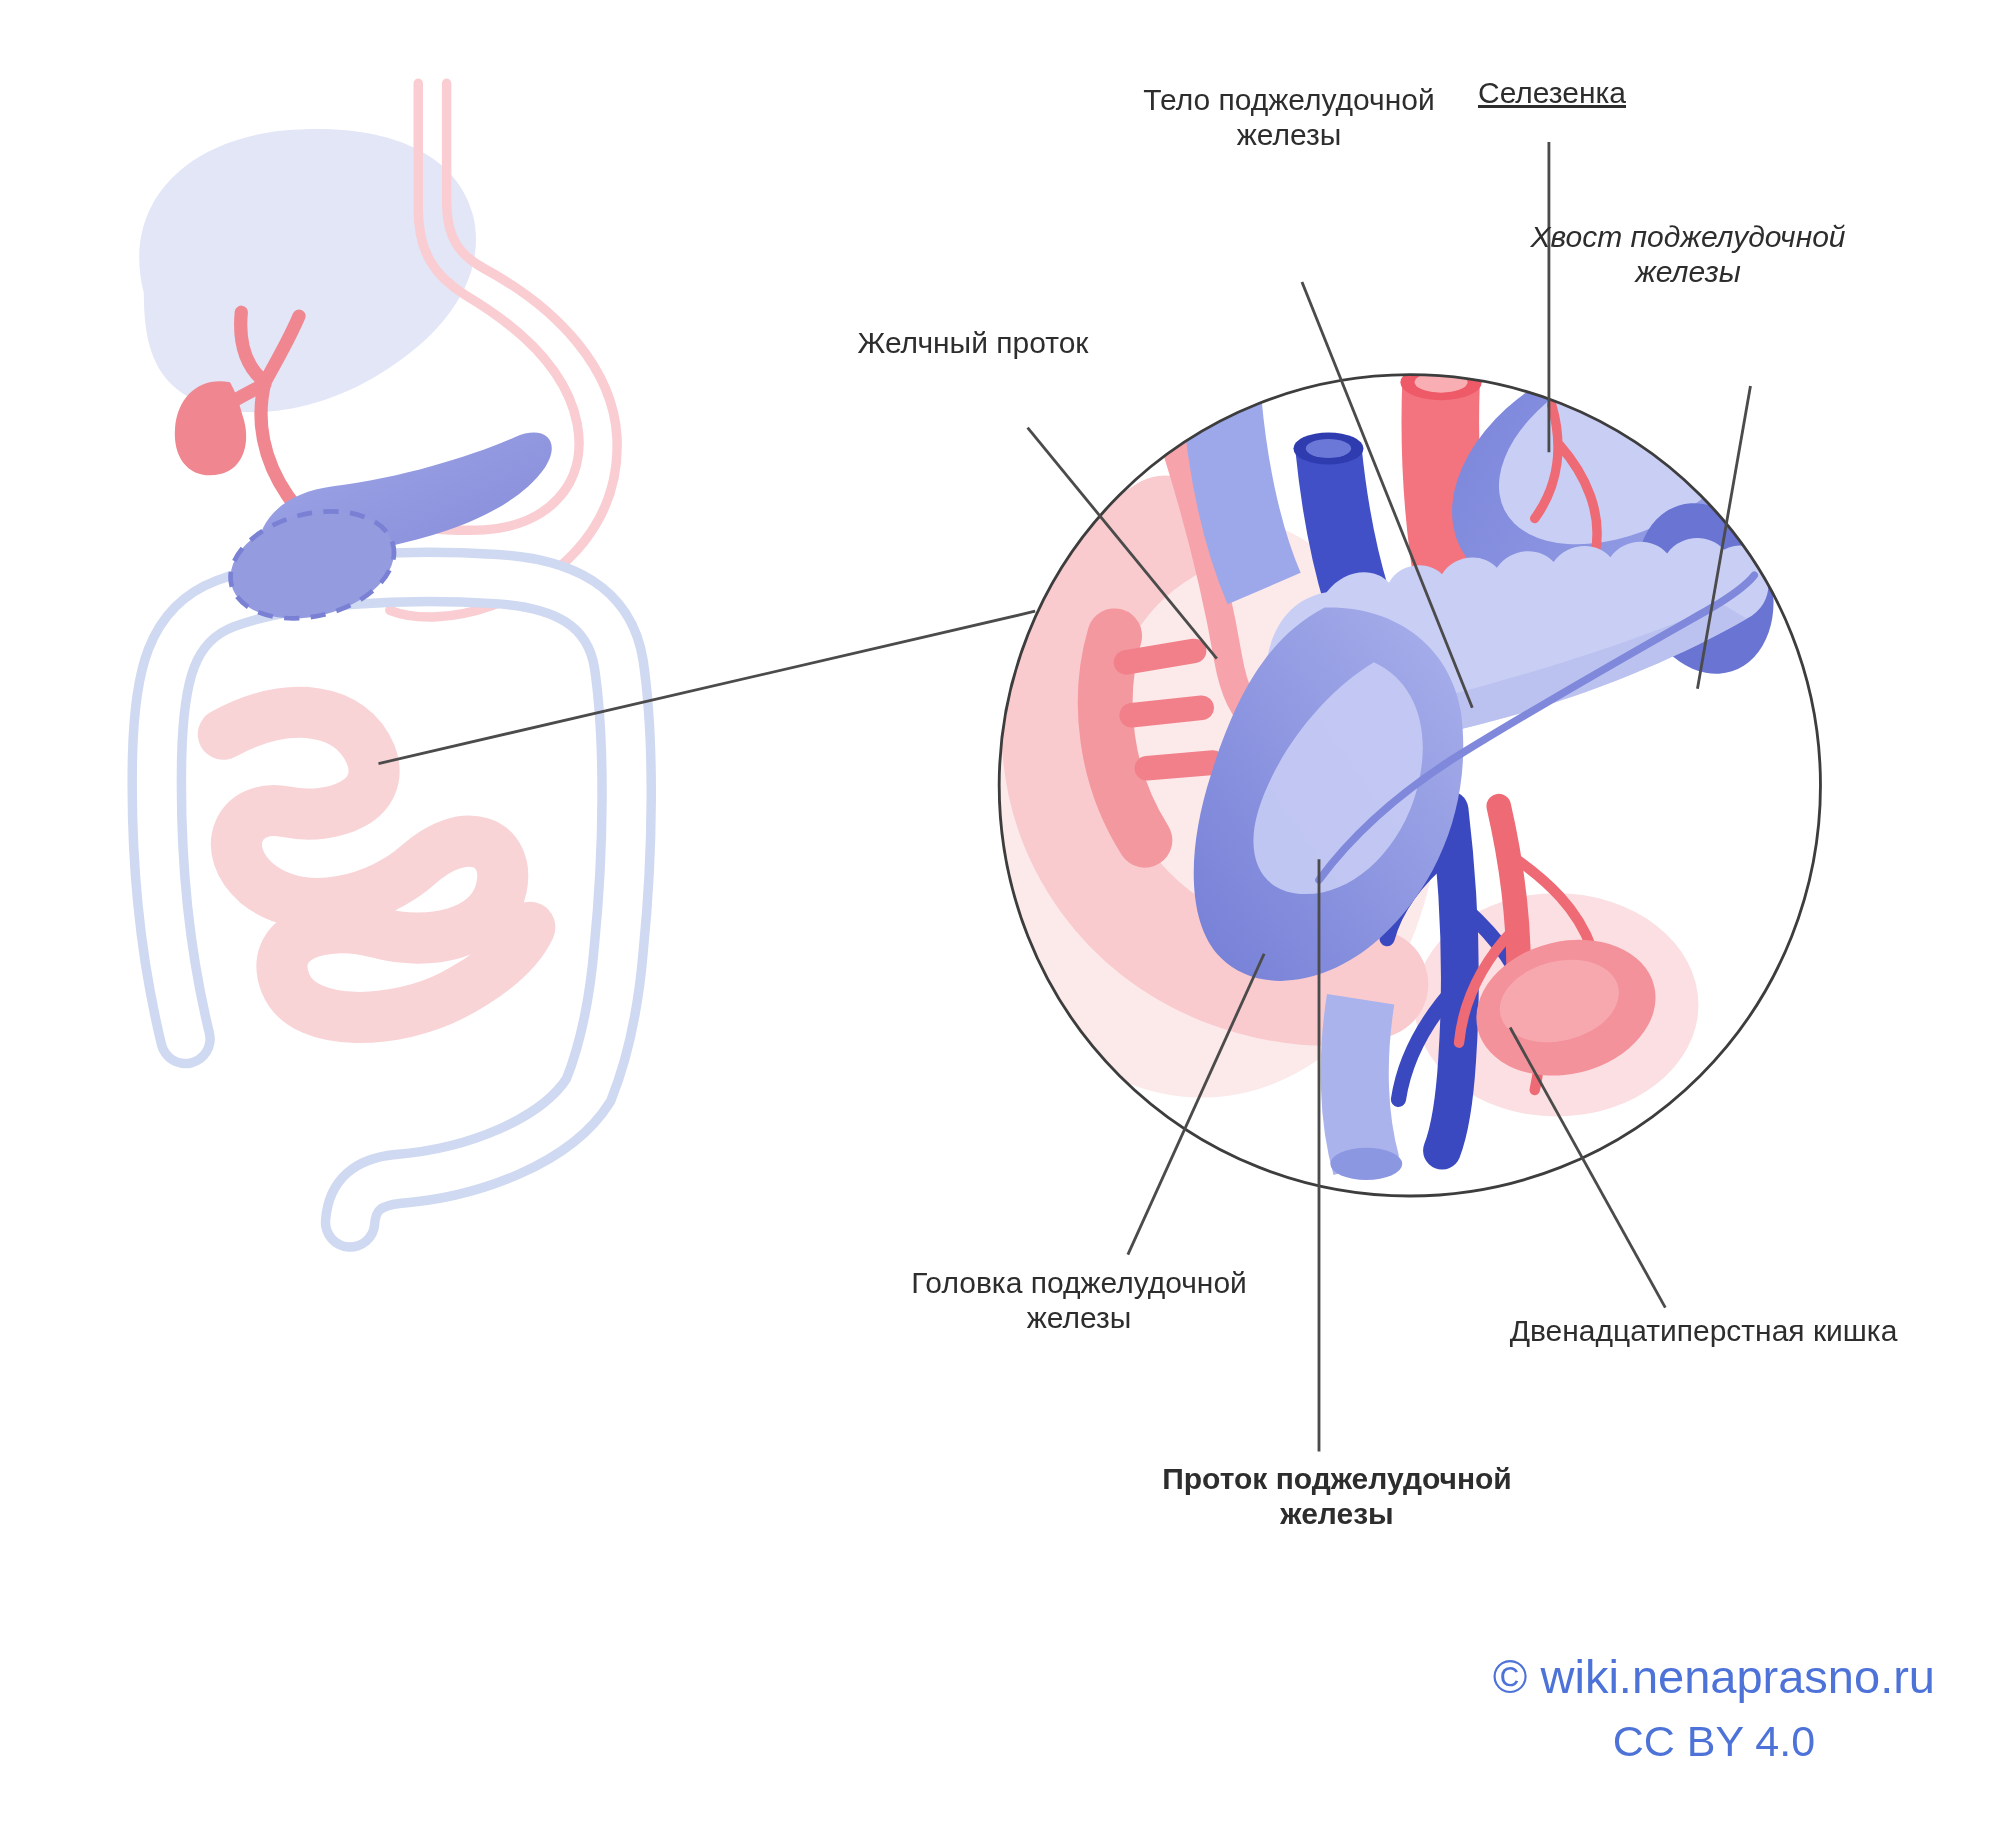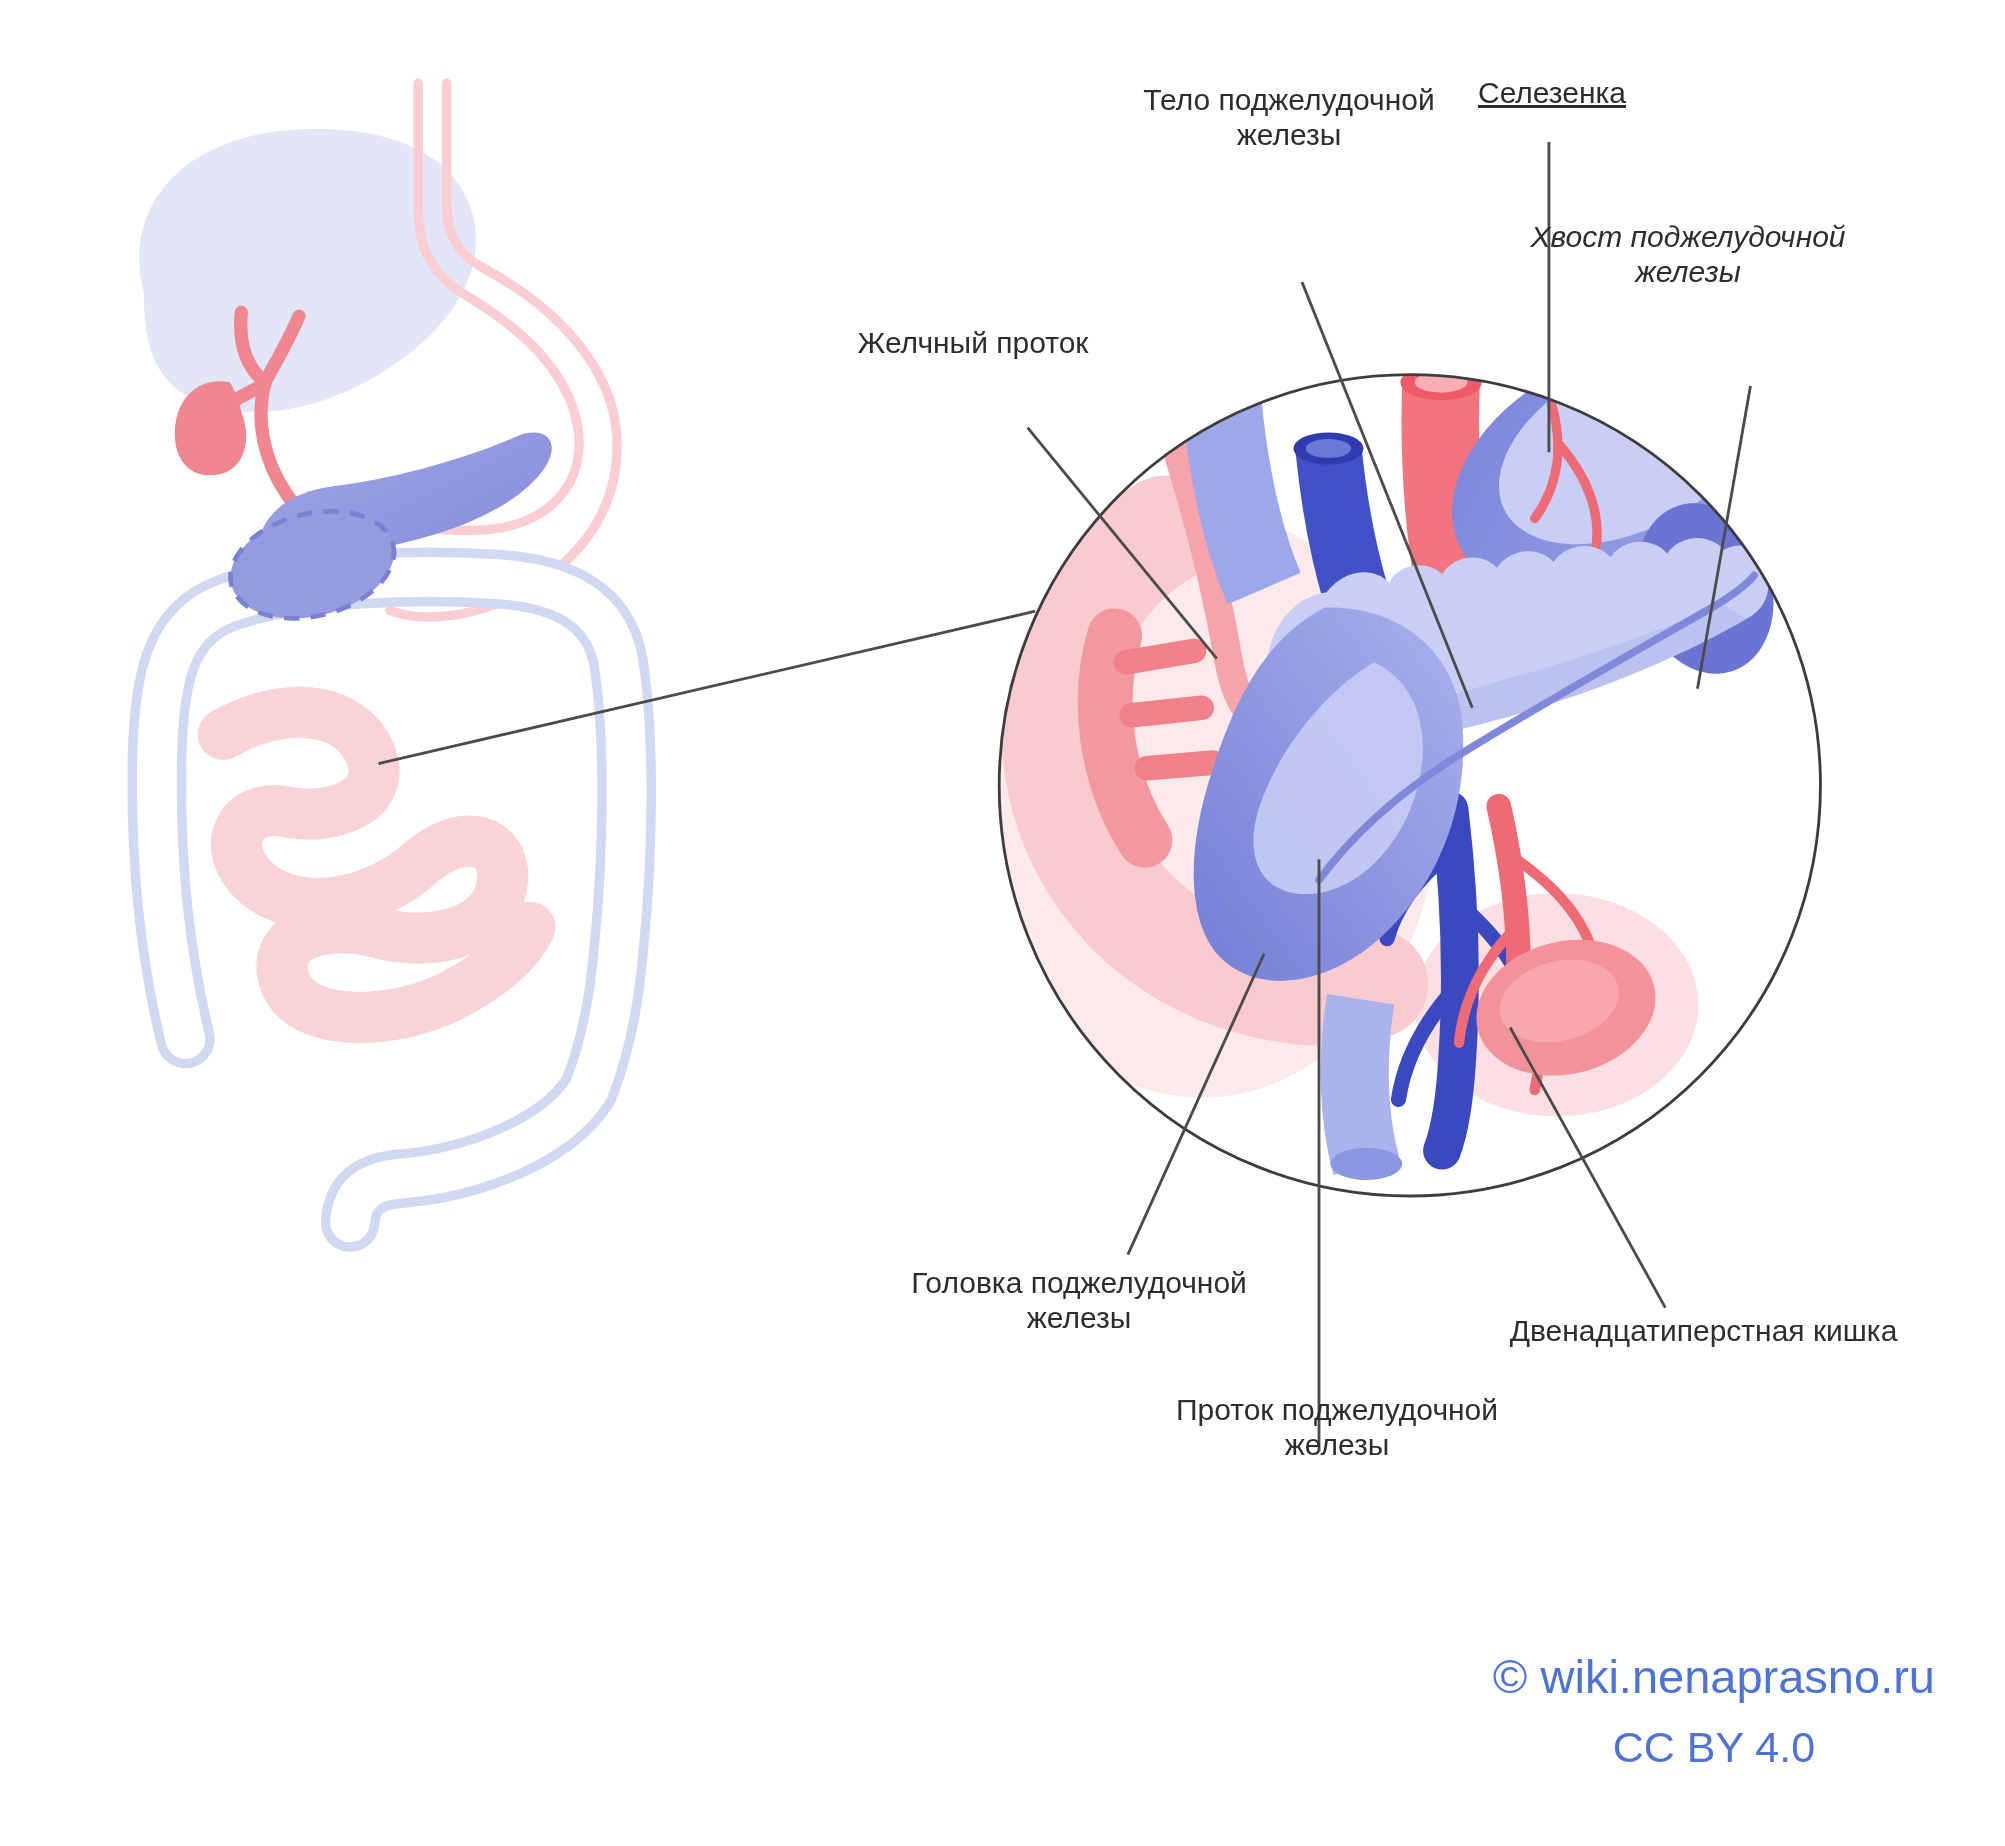--- a/index.html
+++ b/index.html
@@ -18,30 +18,30 @@
     font-size:30px;
     line-height:1.16;
     color:#2d2d2d;
   }
   .label-spleen{left:1377px;top:76px;width:350px;text-decoration:underline;}
   .label-body{left:1114px;top:83px;width:350px;}
   .label-tail{left:1513px;top:220px;width:350px;font-style:italic;}
   .label-bile{left:850px;top:326px;width:246px;}
   .label-head{left:899px;top:1266px;width:360px;}
   .label-duod{left:1467px;top:1314px;width:473px;}
-  .label-pduct{left:1157px;top:1393px;width:360px;}
+  .label-pduct{left:1157px;top:1462px;width:360px;font-weight:bold;}
   .footer{
     position:absolute;
     right:70px;
     top:1649px;
     text-align:center;
     color:#4d72d8;
   }
   .footer .attr{font-size:47px;}
-  .footer .lic{font-size:43px;margin-top:19px;}
+  .footer .lic{font-size:43px;margin-top:13px;}
 </style>
 </head>
 <body>
 
 <div class="page">
 
   <svg class="art" width="2005" height="1846" viewBox="0 0 2119 1951">
     <defs>
       <linearGradient id="gHead" x1="0" y1="1" x2="1" y2="0">
         <stop offset="0" stop-color="#747ed6"></stop>

